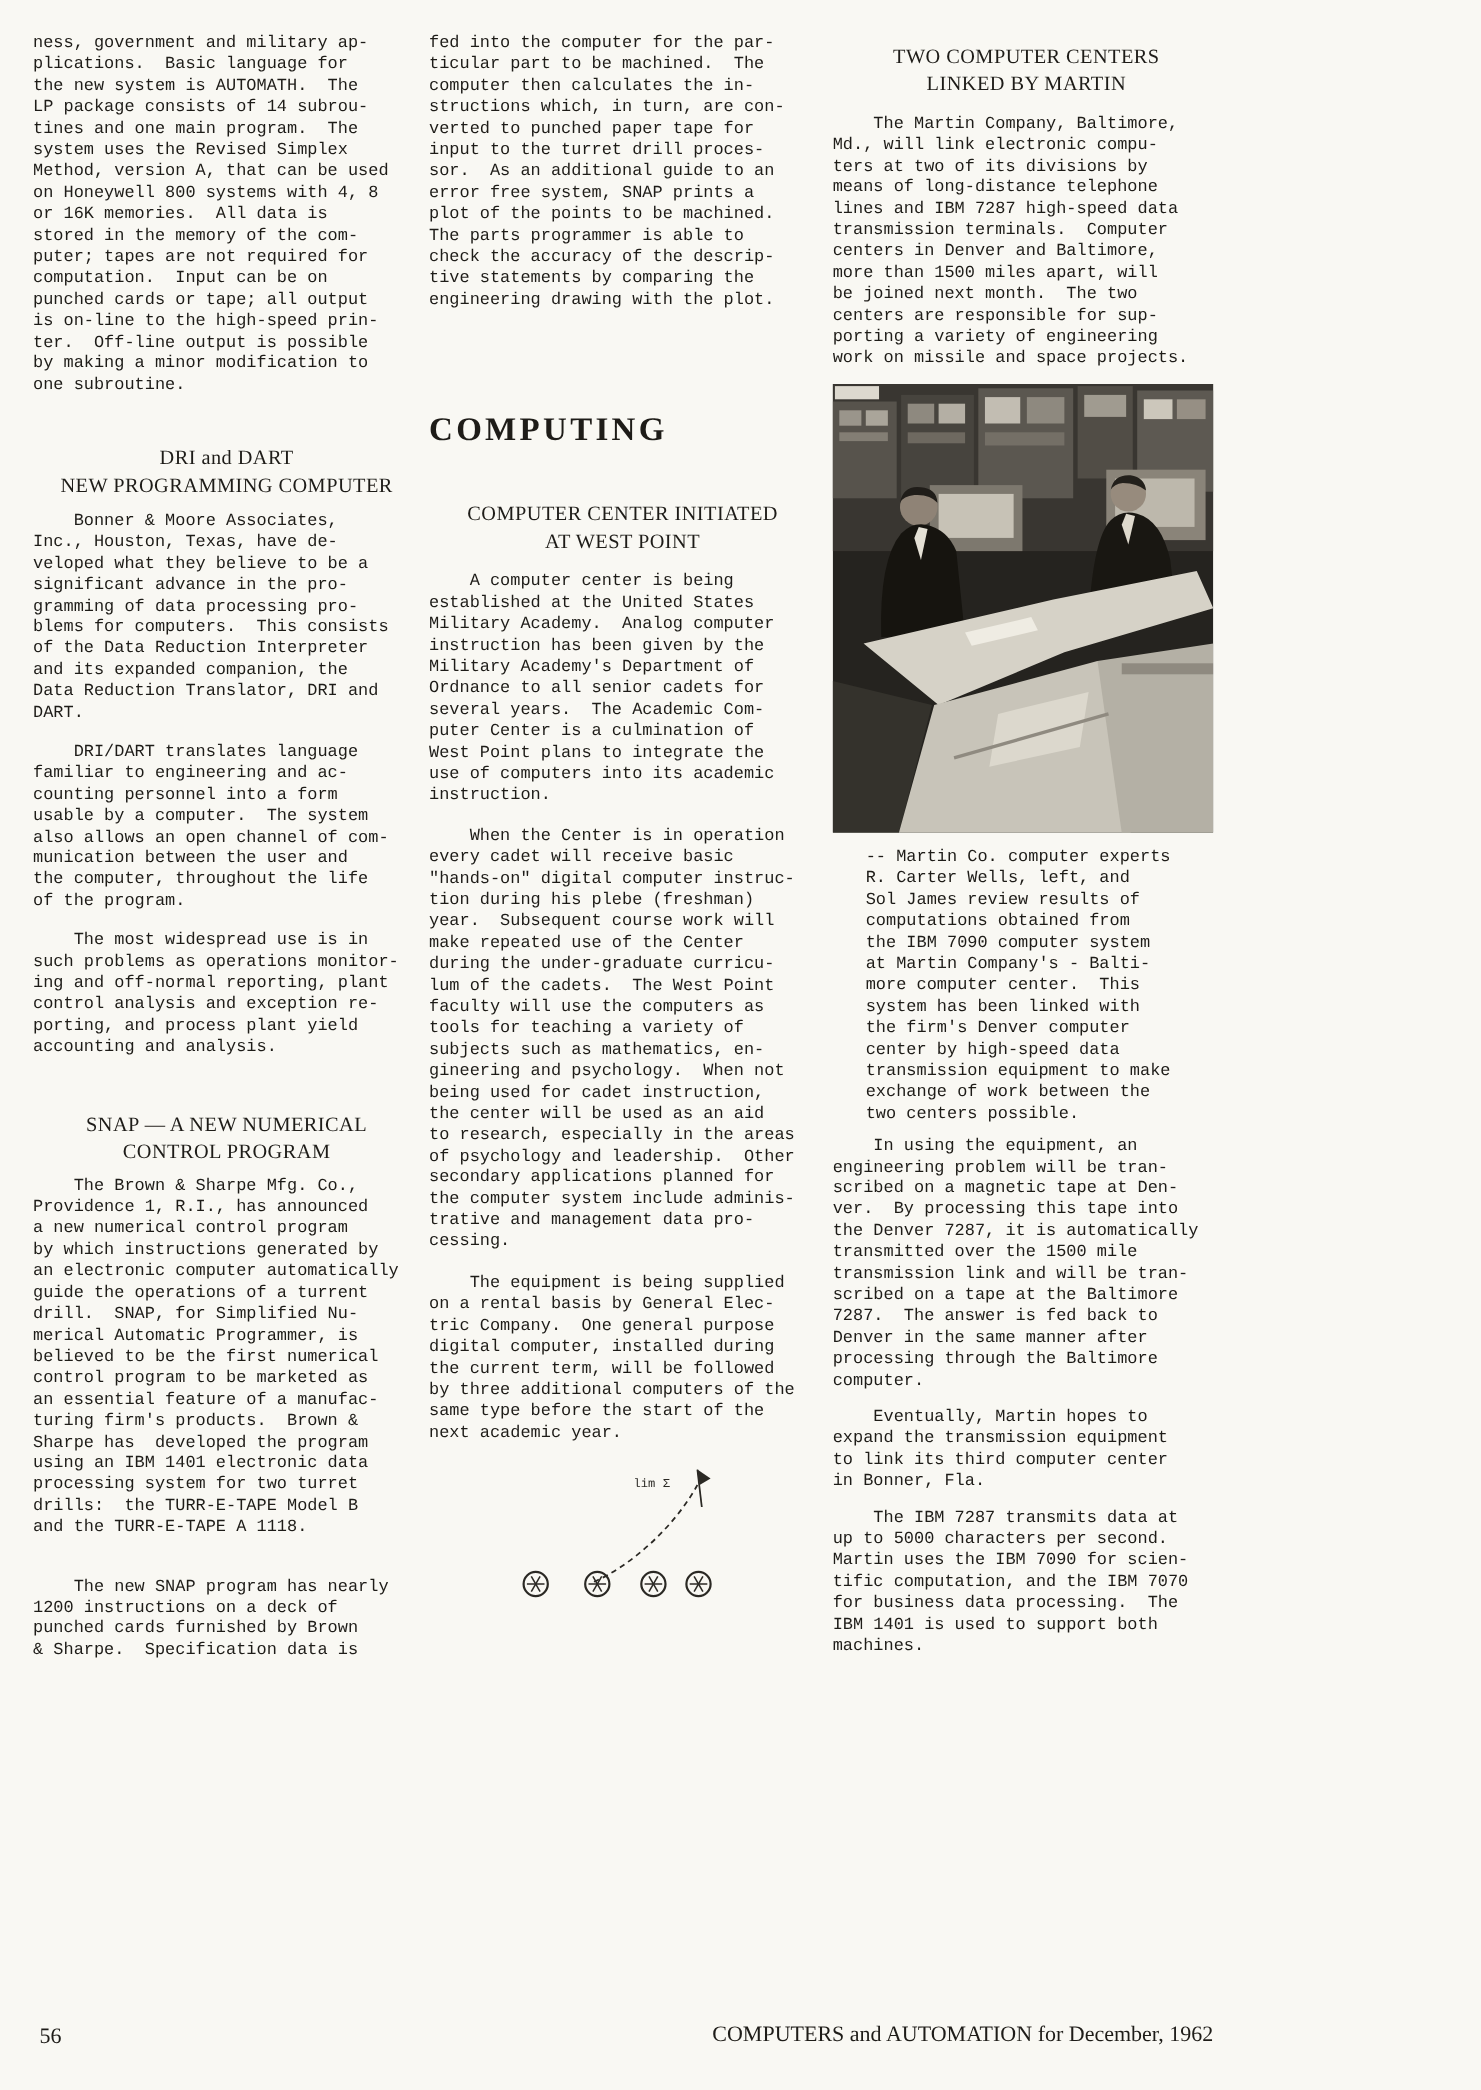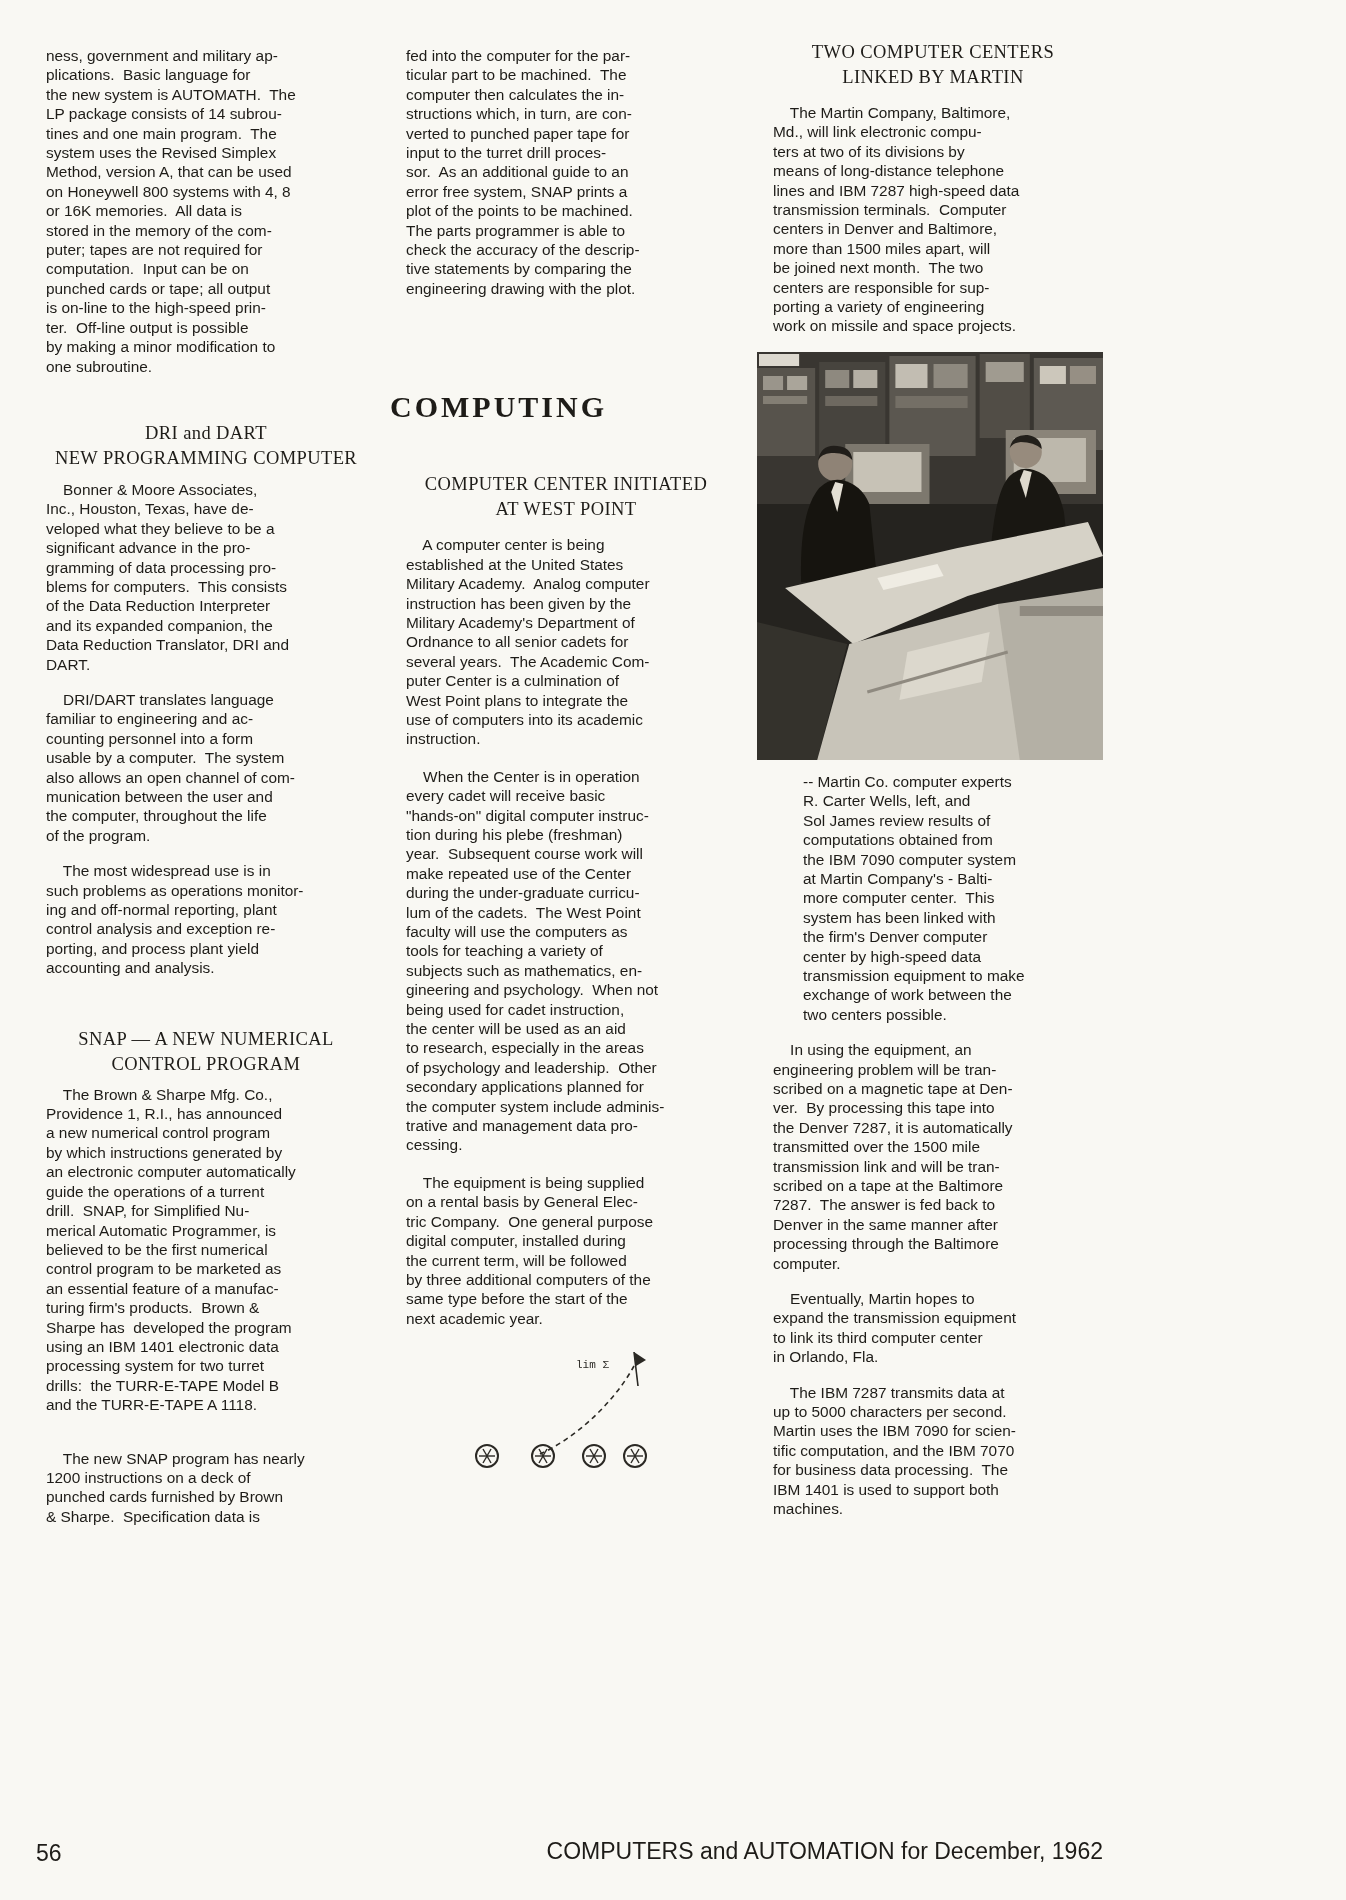--- a/index.html
+++ b/index.html
@@ -11,25 +11,25 @@
     height: 1900px;
     background: #f9f8f3;
     overflow: hidden;
     color: #1e1c18;
   }
   .col { position: absolute; }
   .col-1 { left: 30px;  top: 30px; width: 352px; }
   .col-2 { left: 390px; top: 30px; width: 352px; }
   .col-3 { left: 757px; top: 40px; width: 352px; }
   p.body {
-    font-family: Liberation Sans, sans-serif;
+    font-family: Liberation Mono, monospace;
     font-size: 15.4px;
     line-height: 19.4px;
     white-space: pre;
-    margin: 16px;
+    margin: 0;
   }
   .head {
     font-family: "Liberation Serif", "DejaVu Serif", serif;
     font-size: 18.5px;
     line-height: 25px;
     font-weight: 400;
     text-align: center;
     letter-spacing: 0.4px;
     margin: 0;
   }
@@ -40,22 +40,22 @@
     font-weight: 700;
     text-align: left;
     letter-spacing: 3px;
     margin: 0;
   }
   .caption { padding-left: 30px; }
   .photo-wrap { width: 346px; }
   .illus-wrap { width: 352px; }
   .footer-serif {
     position: absolute;
-    font-family: Liberation Sans, sans-serif;
-    font-size: 23px;
+    font-family: Liberation Serif, serif;
+    font-size: 20px;
     color: #1e1c18;
   }
   .pagenum { left: 36px; top: 1840px; }
   .footline { right: 243px; top: 1838px; }
   svg text {
     font-family: "Liberation Mono", "DejaVu Sans Mono", monospace;
   }
 </style>
 </head>
 <body>
@@ -317,21 +317,21 @@
 transmitted over the 1500 mile
 transmission link and will be tran-
 scribed on a tape at the Baltimore
 7287.  The answer is fed back to
 Denver in the same manner after
 processing through the Baltimore
 computer.</p>
     <p class="body" style="margin-top:14px">    Eventually, Martin hopes to
 expand the transmission equipment
 to link its third computer center
-in Orlando, Fla.</p>
+in Bonner, Fla.</p>
     <p class="body" style="margin-top:14px">    The IBM 7287 transmits data at
 up to 5000 characters per second.
 Martin uses the IBM 7090 for scien-
 tific computation, and the IBM 7070
 for business data processing.  The
 IBM 1401 is used to support both
 machines.</p>
   </div>
 
   <span class="footer-serif pagenum">56</span>

